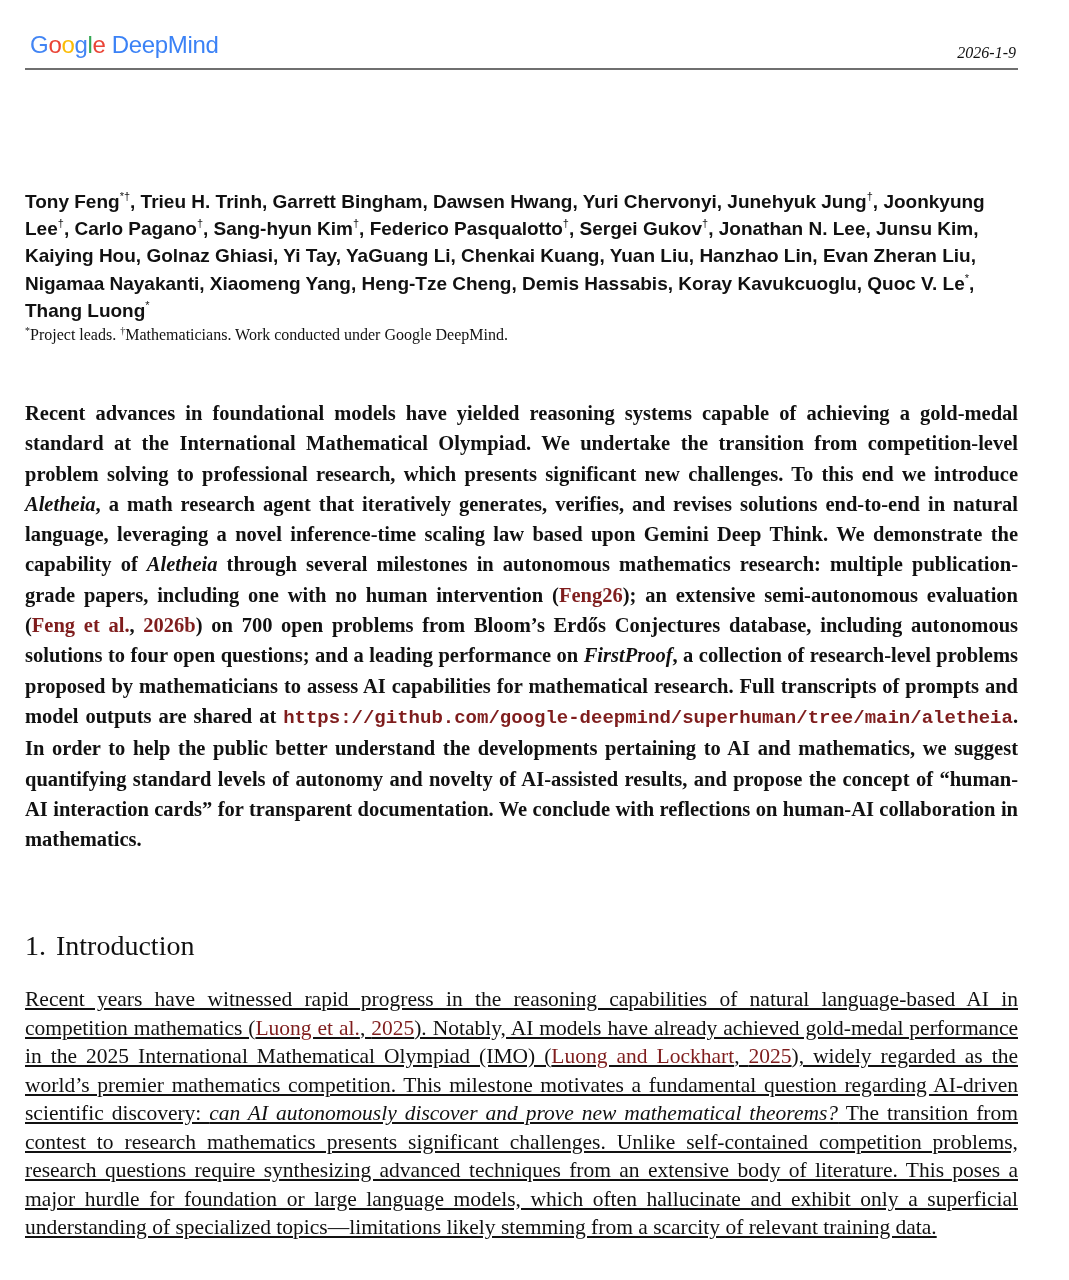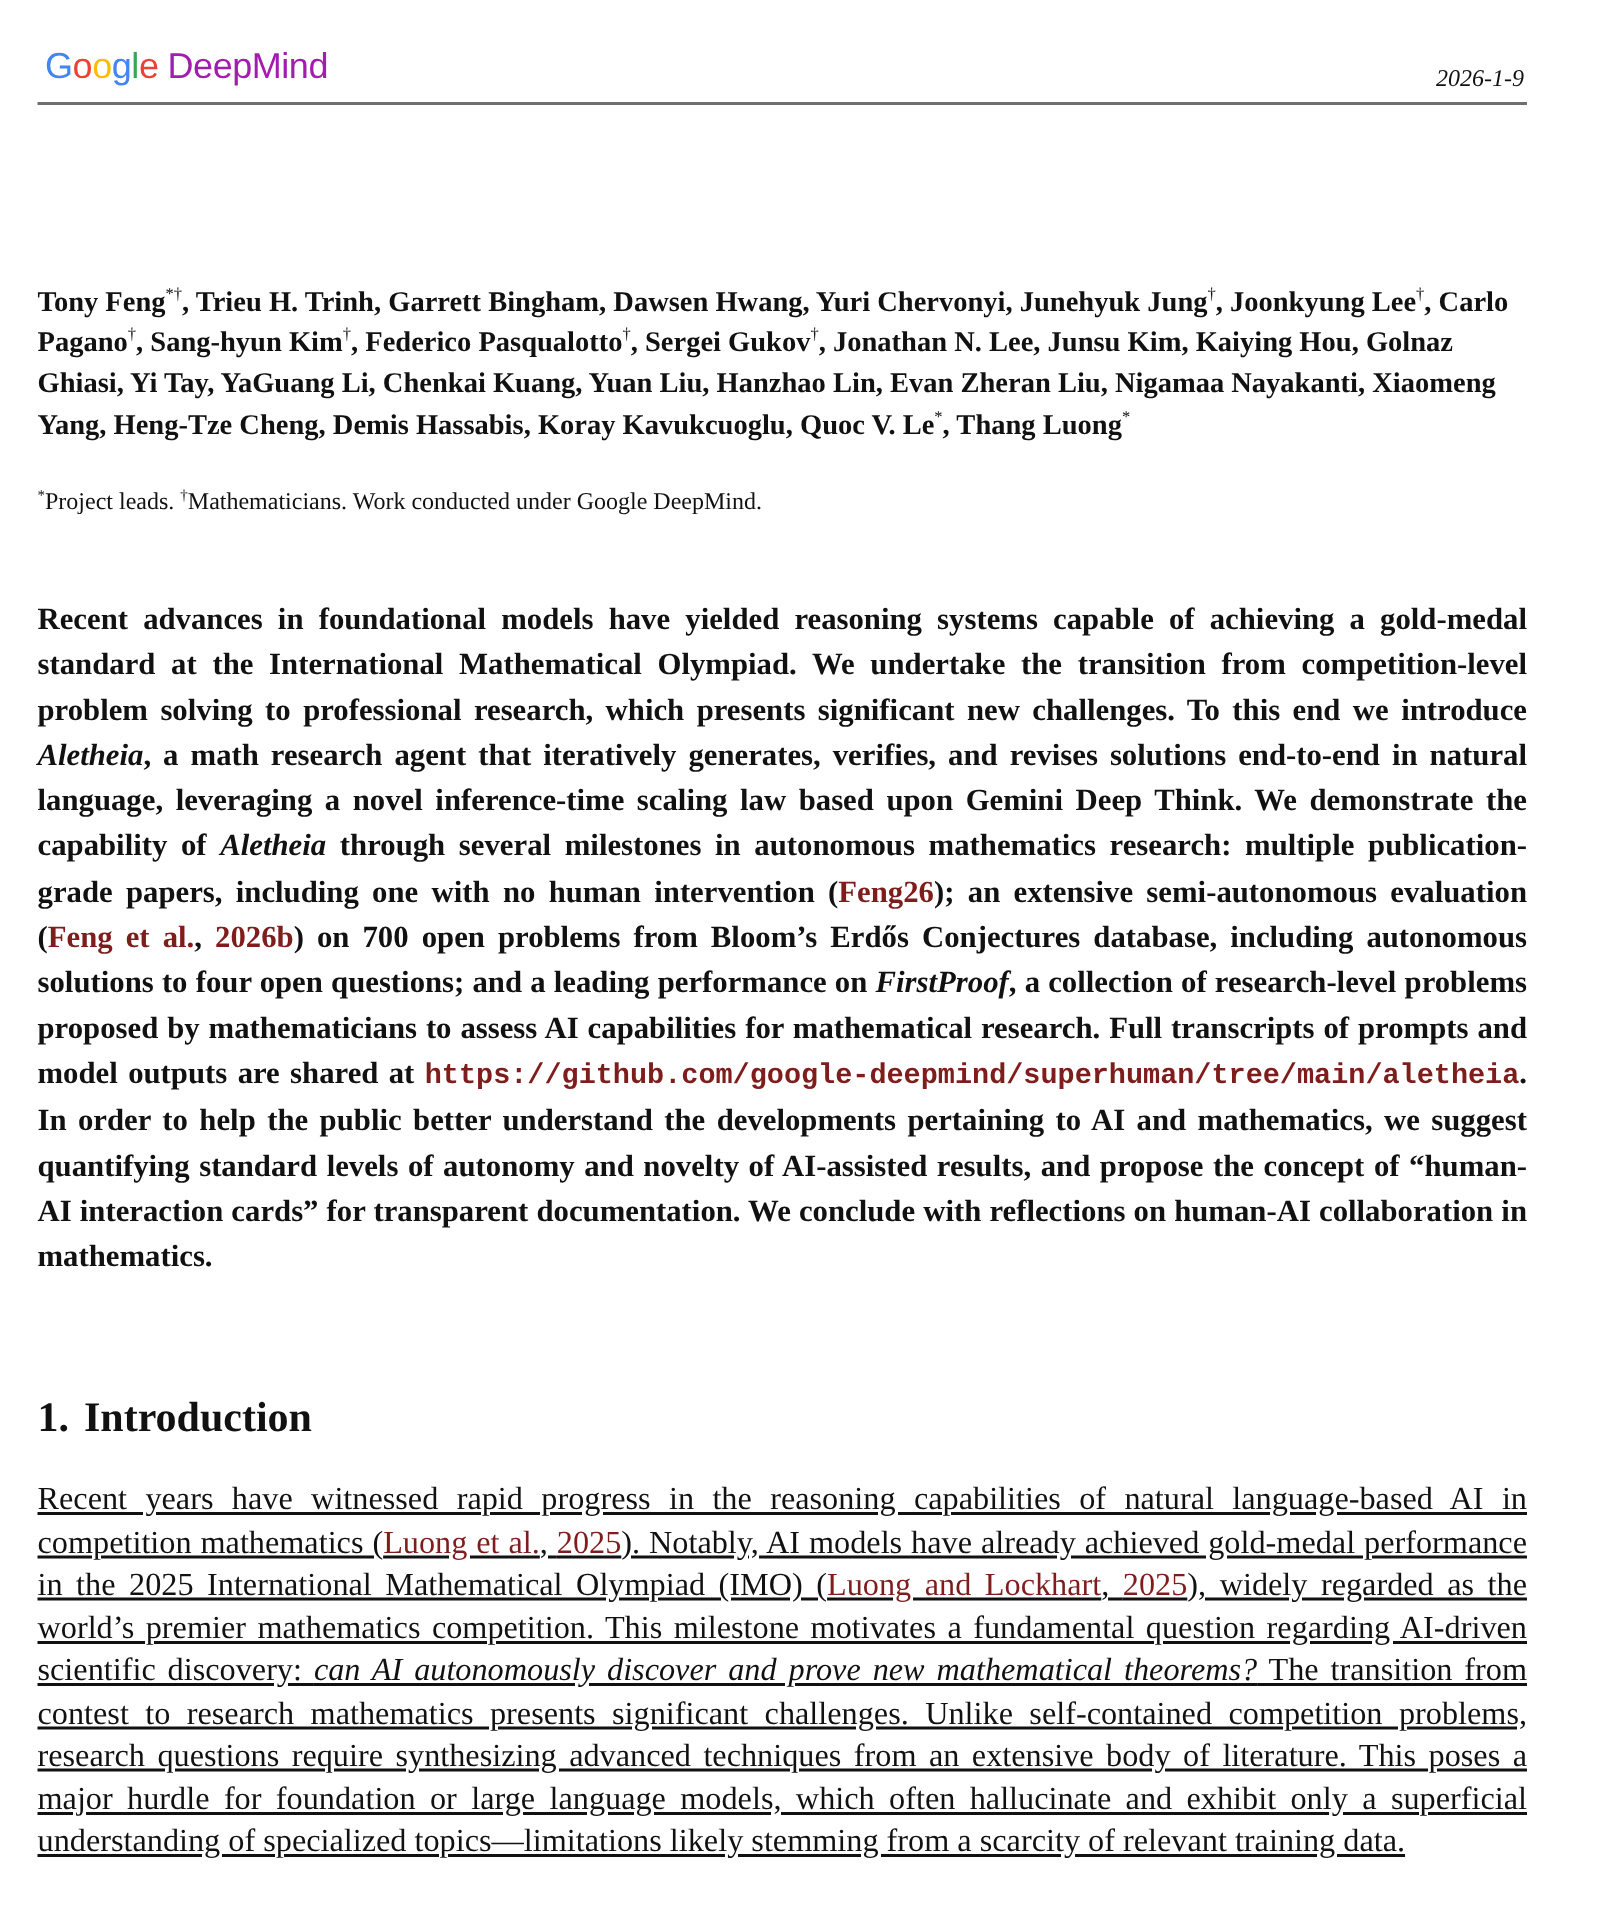--- a/index.html
+++ b/index.html
@@ -3,37 +3,37 @@
 <meta charset="utf-8">
 <style>
   html, body { margin: 0; padding: 0; background: #ffffff; }
   body { width: 1069px; height: 1280px; overflow: hidden; position: relative; font-family: "DejaVu Serif", "Liberation Serif", serif; color: #111; }
   .page { position: absolute; left: 0; top: 0; width: 1069px; height: 1280px; }
 
   .header { position: absolute; left: 25px; top: 28px; width: 993px; height: 42px; }
   .logo { position: absolute; left: 5px; top: 3px; font-family: "Liberation Sans", "DejaVu Sans", sans-serif; font-size: 24px; letter-spacing: -0.3px; white-space: nowrap; }
   .logo .g1 { color: #4285F4; } .logo .g2 { color: #EA4335; } .logo .g3 { color: #FBBC05; }
   .logo .g4 { color: #4285F4; } .logo .g5 { color: #34A853; } .logo .g6 { color: #EA4335; }
-  .logo .dm { color: #a21caf; margin-left: 6px; }
+  .logo .dm { color: #3b82f6; margin-left: 6px; }
   .date { position: absolute; right: 2px; top: 16px; font-family: "Liberation Serif", serif; font-style: italic; font-size: 16px; color: #111; }
   .rule { position: absolute; left: 0; top: 40px; width: 993px; height: 2px; background: #6f6f6f; }
 
   .title { position: absolute; left: 25px; top: 100px; font-family: "Liberation Serif", serif; font-weight: bold; font-size: 44px; letter-spacing: -0.4px; margin: 0; line-height: 56px; white-space: nowrap; }
 
-  .authors { position: absolute; left: 25px; top: 188px; width: 995px; font-family: Liberation Serif, serif; font-weight: bold; font-size: 19px; line-height: 27.2px; }
+  .authors { position: absolute; left: 25px; top: 188px; width: 995px; font-family: Liberation Sans, sans-serif; font-weight: bold; font-size: 19px; line-height: 27.2px; }
   .authors sup { font-size: 11px; font-weight: normal; vertical-align: 8px; line-height: 0; }
   .affil { position: absolute; left: 25px; top: 326px; font-family: "Liberation Serif", serif; font-size: 16px; white-space: nowrap; text-align: center; }
   .affil sup { font-size: 10px; vertical-align: 6px; line-height: 0; }
 
   .abstract { position: absolute; left: 25px; top: 398px; width: 993px; font-family: "Liberation Serif", serif; font-weight: bold; font-size: 20.5px; line-height: 30.3px; text-align: justify; margin: 0; }
   .abstract i { font-weight: bold; }
   a.cite { color: #7f1d1d; text-decoration: none; }
   a.url { color: #7f1d1d; text-decoration: none; font-family: "Liberation Mono", "DejaVu Sans Mono", monospace; font-weight: bold; font-size: 19px; }
 
-  .section-heading { position: absolute; left: 25px; top: 926px; margin: 0; font-family: "Liberation Serif", serif; font-weight: bold; font-size: 28px; line-height: 40px; white-space: nowrap; }
+  .section-heading { position: absolute; left: 25px; top: 926px; margin: 0; font-family: "Liberation Serif", serif; font-weight: normal; font-size: 28px; line-height: 40px; white-space: nowrap; }
   .section-heading .num { margin-right: 10px; }
 
   .intro { position: absolute; left: 25px; top: 985px; width: 993px; font-family: "Liberation Serif", serif; font-size: 21.5px; line-height: 28.5px; text-align: justify; margin: 0; text-decoration: underline; }
 </style>
 </head>
 <body>
 
 <div class="page">
 
   <div class="header">

